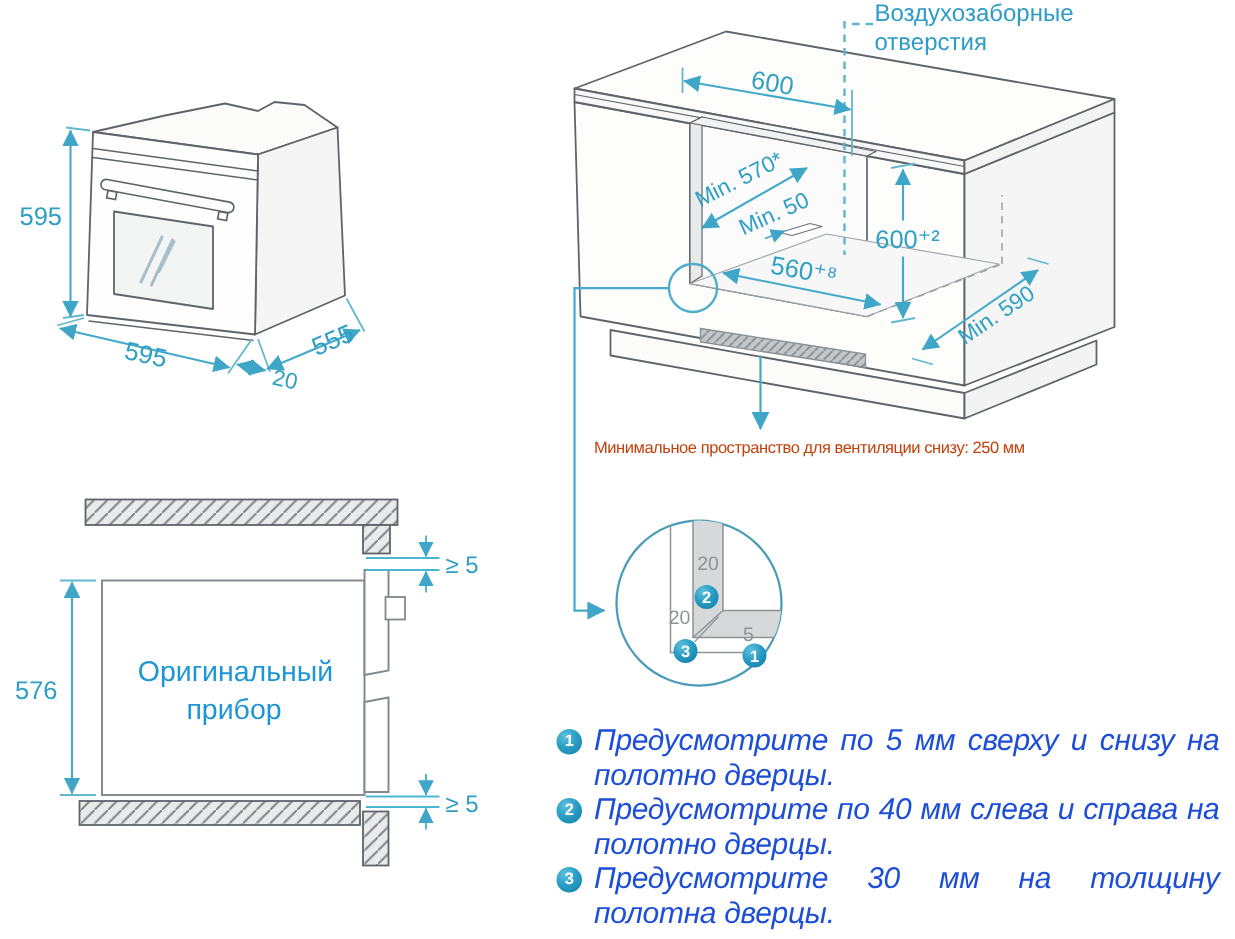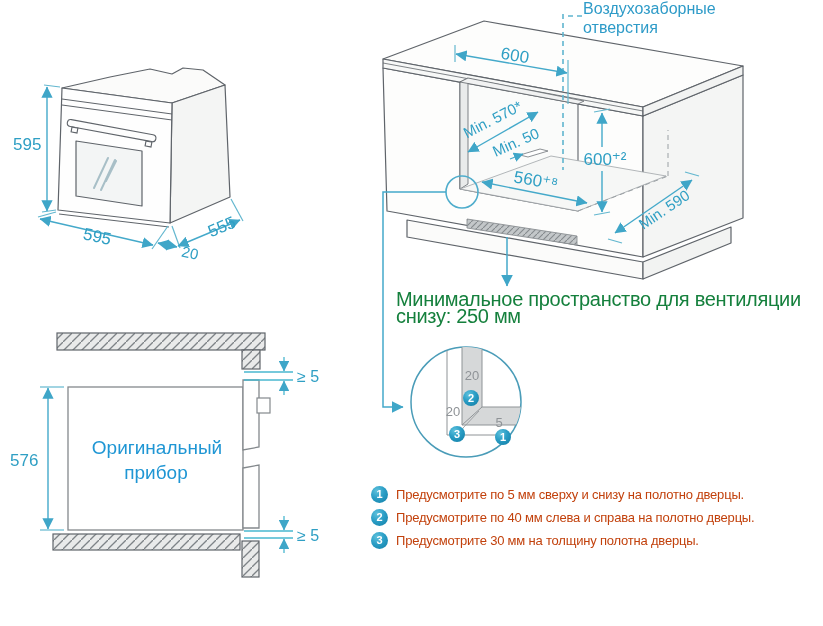--- a/index.html
+++ b/index.html
@@ -8,27 +8,27 @@
     font-family:"Liberation Sans","DejaVu Sans",sans-serif;overflow:hidden;
   }
   .abs{position:absolute;}
   svg text{font-family:"Liberation Sans","DejaVu Sans",sans-serif;}
   .dimtxt{fill:#2f9fc4;}
   .graytxt{fill:#8f9397;}
   .bluetxt{fill:#1f96d4;}
   .airtxt{fill:#2e9bc8;}
   #vent-note{
     left:396px;top:291px;width:420px;
-    font-size:20px;line-height:17px;color:#15803d;letter-spacing:-0.3px;
+    font-size:11px;line-height:17px;color:#c2410c;letter-spacing:-0.3px;
   }
   #notes{left:371px;top:483px;width:442px;}
   .note{display:flex;gap:8px;align-items:flex-start;}
   .note p{
-    margin:0;flex:1;text-align:justify;font-size:13px;line-height:23px;
-    color:#c2410c;letter-spacing:-0.2px;
+    margin:0;flex:1;text-align:justify;font-size:20px;line-height:23px;
+    color:#1d4ed8;letter-spacing:-0.2px;font-style:italic;
   }
   .badge{
     flex:0 0 17px;width:17px;height:17px;border-radius:50%;margin-top:3px;
     background:radial-gradient(circle at 35% 28%, #5ec1dc 0%, #2b9ec6 45%, #117ea6 100%);
     color:#fff;font-size:11px;font-weight:bold;line-height:17px;text-align:center;
   }
 </style>
 </head>
 <body>
 

